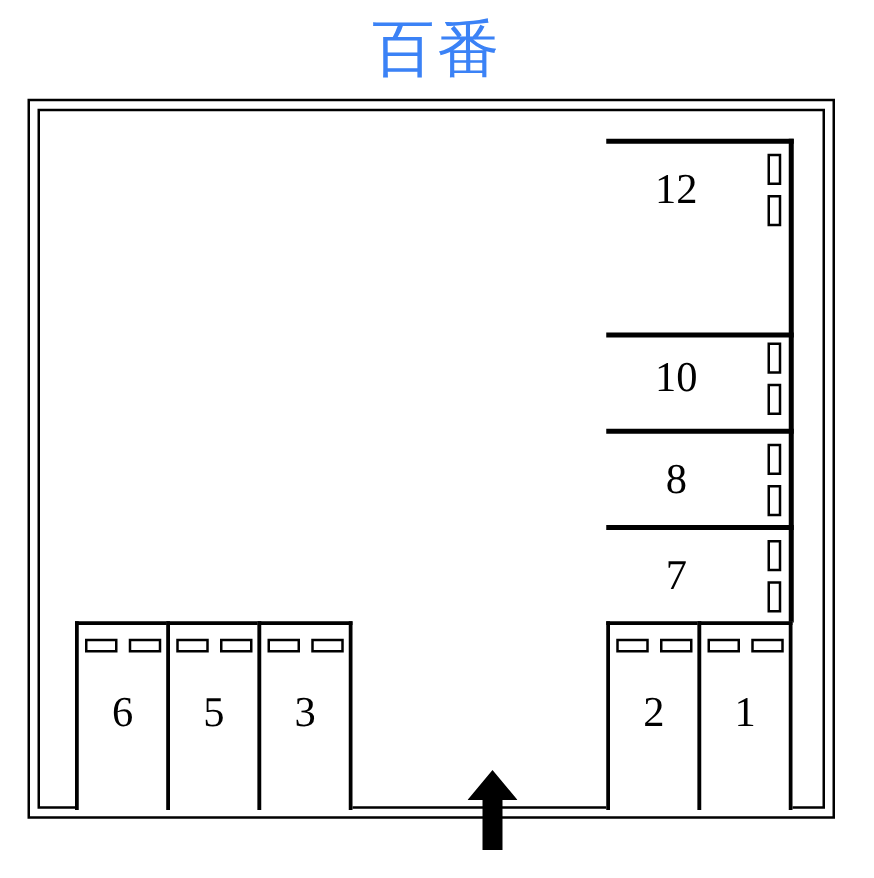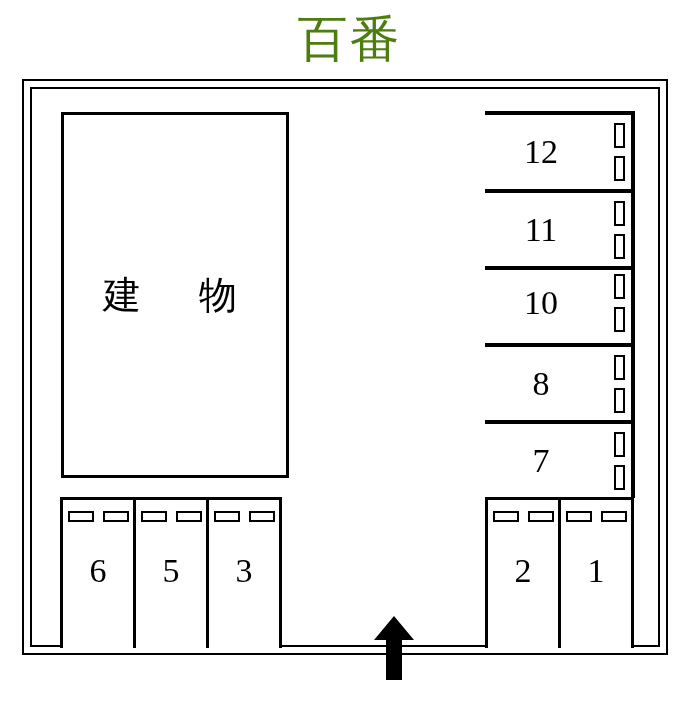--- a/index.html
+++ b/index.html
@@ -23,21 +23,21 @@
   .title {
     position: absolute;
     left: 0;
     top: 8px;
     width: 699px;
     text-align: center;
     font-size: 50px;
     line-height: 62px;
     letter-spacing: 2px;
     font-family: "DejaVu Sans", "Liberation Sans", sans-serif;
-    color: #4d7c0f;
+    color: #3b82f6;
   }
 
   
   .outer-frame {
     position: absolute;
     left: 22px;
     top: 79px;
     width: 646px;
     height: 576px;
     border: 2px solid #000000;
@@ -194,34 +194,24 @@
 </head>
 <body>
 
 <div id="canvas">
 
   <div class="title">百番</div>
 
   <div class="outer-frame"></div>
   <div class="inner-frame"></div>
 
-  <div class="building">
-    <div class="building-label">建　物</div>
-  </div>
 
   <div class="band-group">
     <div class="band" style="top:0px;height:78px;">
       <div class="band-label">12</div>
-      <div class="band-stoppers">
-        <div class="stopper-v"></div>
-          <div class="stopper-v"></div>
-      </div>
-    </div>
-    <div class="band" style="top:78px;height:77px;">
-      <div class="band-label">11</div>
       <div class="band-stoppers">
         <div class="stopper-v"></div>
           <div class="stopper-v"></div>
       </div>
     </div>
     <div class="band" style="top:155px;height:70px;">
       <div class="band-label">10</div>
       <div class="band-stoppers">
         <div class="stopper-v"></div>
           <div class="stopper-v"></div>

